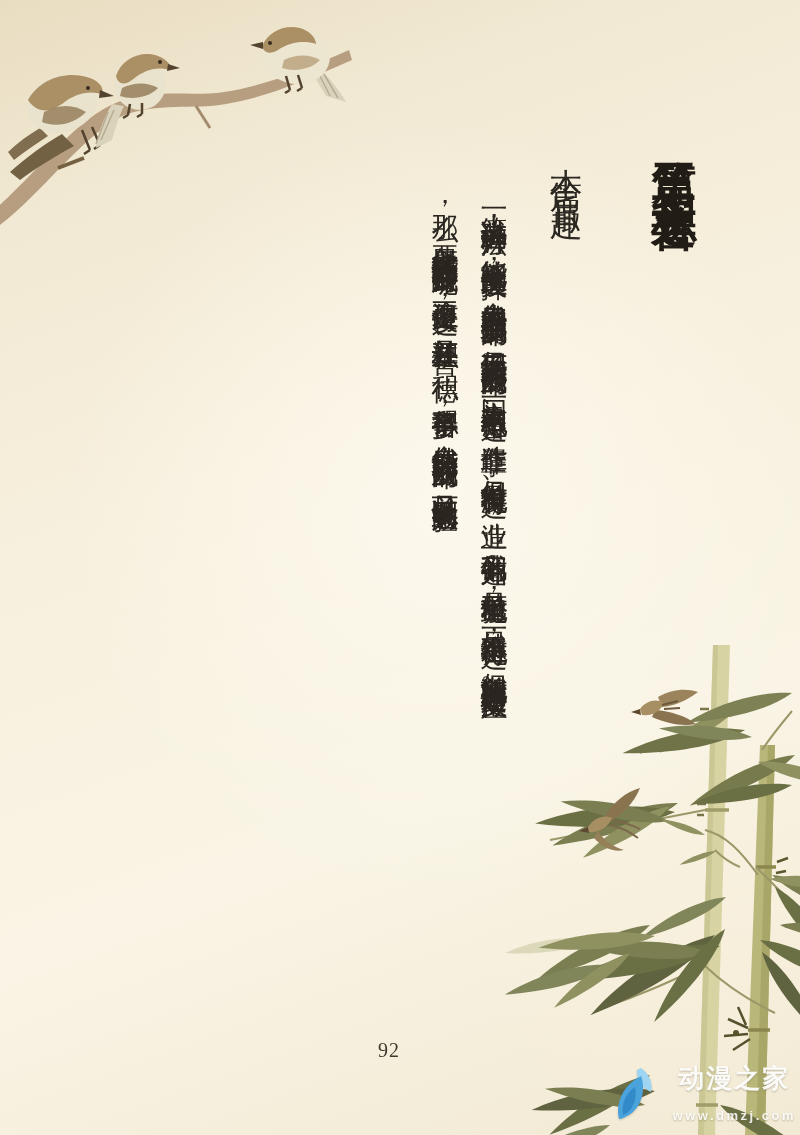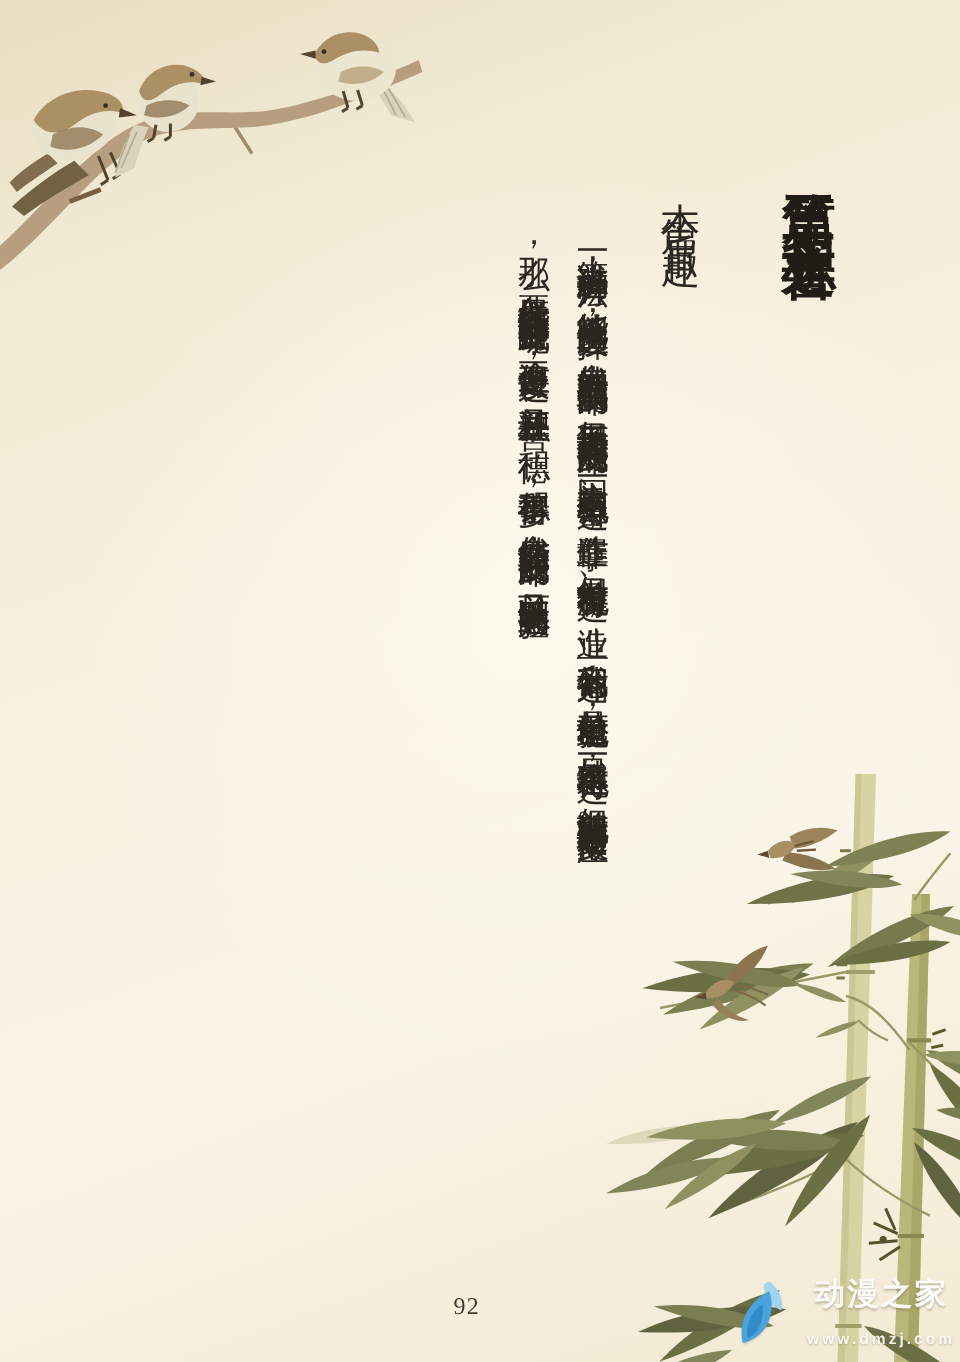--- a/index.html
+++ b/index.html
@@ -31,21 +31,21 @@
     font-size:33px;font-weight:400;letter-spacing:13px;
     color:#2b2721;
   }
   .bodytext{
     top:139px;right:282px;height:804px;
     font-size:27px;line-height:49px;letter-spacing:1.5px;
     z-index:3;
   }
   .bodytext p{margin:0;text-indent:2em;}
   .pagenum{
-    position:absolute;left:378px;top:1078px;
+    position:absolute;left:378px;top:1039px;
     font-size:20px;color:#403a2e;letter-spacing:1px;
     z-index:3;
   }
   .decor{position:absolute;z-index:1;}
   .decor.birds{left:0;top:0;}
   .decor.bamboo{left:490px;top:635px;}
   .watermark{
     position:absolute;right:4px;bottom:12px;
     display:flex;align-items:center;gap:16px;
     z-index:5;

